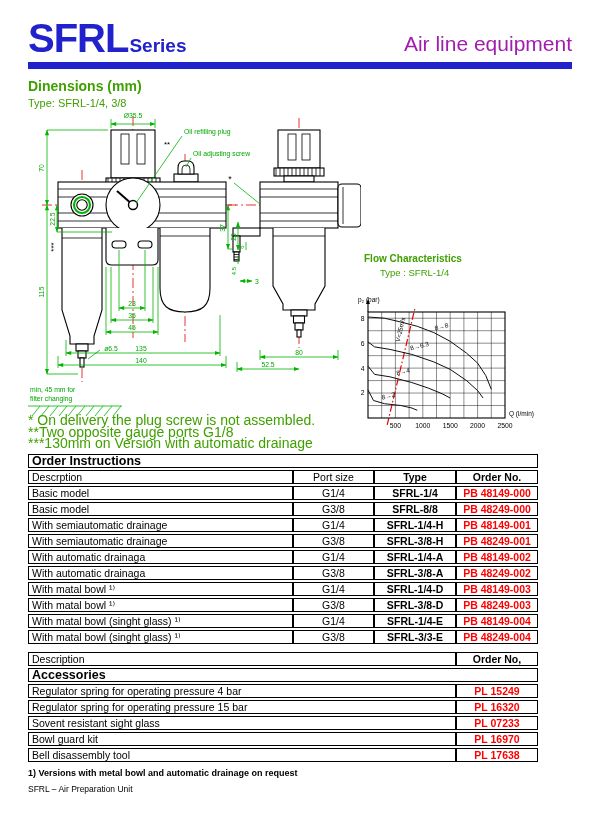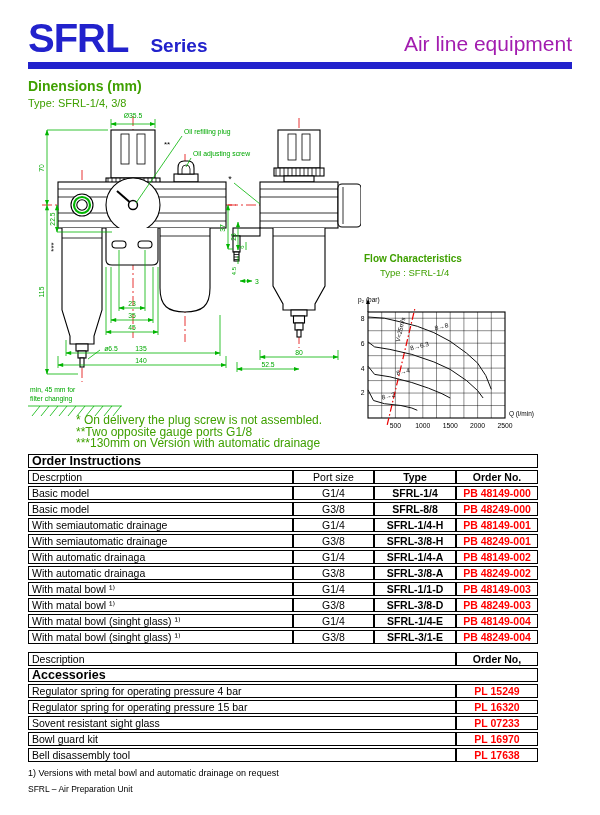--- a/index.html
+++ b/index.html
@@ -1,41 +1,41 @@
 <!DOCTYPE html>
 <html><head>
 <meta charset="utf-8">
 <style>
   html,body{margin:0;padding:0;background:#fff;}
   .page{position:relative;width:600px;height:815px;background:#fff;overflow:hidden;
         font-family:"Liberation Sans","DejaVu Sans",sans-serif;color:#000;}
   
   .brand{position:absolute;left:28px;top:16px;color:#2222cc;font-weight:bold;}
   .brand .big{font-size:40px;letter-spacing:-1px;}
-  .brand .small{font-size:19px;margin-left:22px;}
+  .brand .small{font-size:19px;margin-left:1px;}
   .right-title{position:absolute;right:28px;top:32px;color:#a21caf;font-size:21px;}
   .blue-rule{position:absolute;left:28px;top:62px;width:544px;height:7px;background:#2222cc;}
   
   .sec-title{position:absolute;left:28px;top:78px;color:#3fa000;font-weight:bold;font-size:14px;}
   .sec-sub{position:absolute;left:28px;top:97px;color:#3fa000;font-size:11px;}
   
-  .notes{position:absolute;left:28px;top:415px;color:#3fa000;font-size:12px;line-height:11.5px;margin-left:48px;}
+  .notes{position:absolute;left:28px;top:415px;color:#3fa000;font-size:14px;line-height:11.5px;}
   
   .tblwrap{position:absolute;left:28px;}
   #order-wrap{top:452px;}
   #acc-wrap{top:650px;}
   table.tbl{border-collapse:separate;border-spacing:0 2px;table-layout:fixed;width:510px;font-size:10.5px;}
   table.tbl td{border:1.6px solid #000;padding:0 3px;height:12px;line-height:12px;background:#fff;
                overflow:hidden;white-space:nowrap;}
   td.title-cell{font-weight:bold;font-size:12.5px;height:15px;line-height:15px;}
   .c-port,.h-port{text-align:center;margin-left:23px;}
   .c-type,.h-type{text-align:center;font-weight:bold;}
   .c-order,.h-order{text-align:center;font-weight:bold;color:#ff0000;margin-top:32px;}
   .h-order,.h-type{color:#000;}
-  .footnote1{position:absolute;left:28px;top:768px;font-size:9px;font-weight:normal;}
+  .footnote1{position:absolute;left:28px;top:768px;font-size:9px;font-weight:bold;}
   .pagefooter{position:absolute;left:28px;top:784px;width:510px;text-align:left;font-size:8.5px;}
   
   svg text{font-family:"Liberation Sans","DejaVu Sans",sans-serif;}
   .pt{fill:#fff;stroke:#000;stroke-width:1.1;}
   .ln{stroke:#000;stroke-width:0.8;fill:none;}
   .cl{stroke:#e10000;stroke-width:0.8;fill:none;stroke-dasharray:10 3 2 3;}
   .gd{stroke:#00b400;stroke-width:0.8;fill:none;}
   .gt{fill:#00a800;font-size:6.8px;text-anchor:middle;}
   .gts{fill:#00a800;font-size:6.8px;text-anchor:start;}
   .bk{fill:#000;font-size:8px;text-anchor:middle;}
@@ -361,39 +361,39 @@
           </tr>
           <tr>
             <td class="c-desc">With automatic drainaga</td>
             <td class="c-port">G3/8</td>
             <td class="c-type">SFRL-3/8-A</td>
             <td class="c-order">PB 48249-002</td>
           </tr>
           <tr>
             <td class="c-desc">With matal bowl ¹⁾</td>
             <td class="c-port">G1/4</td>
-            <td class="c-type">SFRL-1/1-D</td>
+            <td class="c-type">SFRL-1/4-D</td>
             <td class="c-order">PB 48149-003</td>
           </tr>
           <tr>
             <td class="c-desc">With matal bowl ¹⁾</td>
             <td class="c-port">G3/8</td>
             <td class="c-type">SFRL-3/8-D</td>
             <td class="c-order">PB 48249-003</td>
           </tr>
           <tr>
             <td class="c-desc">With matal bowl (singht glass) ¹⁾</td>
             <td class="c-port">G1/4</td>
             <td class="c-type">SFRL-1/4-E</td>
             <td class="c-order">PB 48149-004</td>
           </tr>
           <tr>
             <td class="c-desc">With matal bowl (singht glass) ¹⁾</td>
             <td class="c-port">G3/8</td>
-            <td class="c-type">SFRL-3/1-E</td>
+            <td class="c-type">SFRL-3/3-E</td>
             <td class="c-order">PB 48249-004</td>
           </tr>
         </tbody>
     </table>
   </div>
 
   <div class="tblwrap" id="acc-wrap">
     <table class="tbl">
       <colgroup>
           <col style="width:428px">

